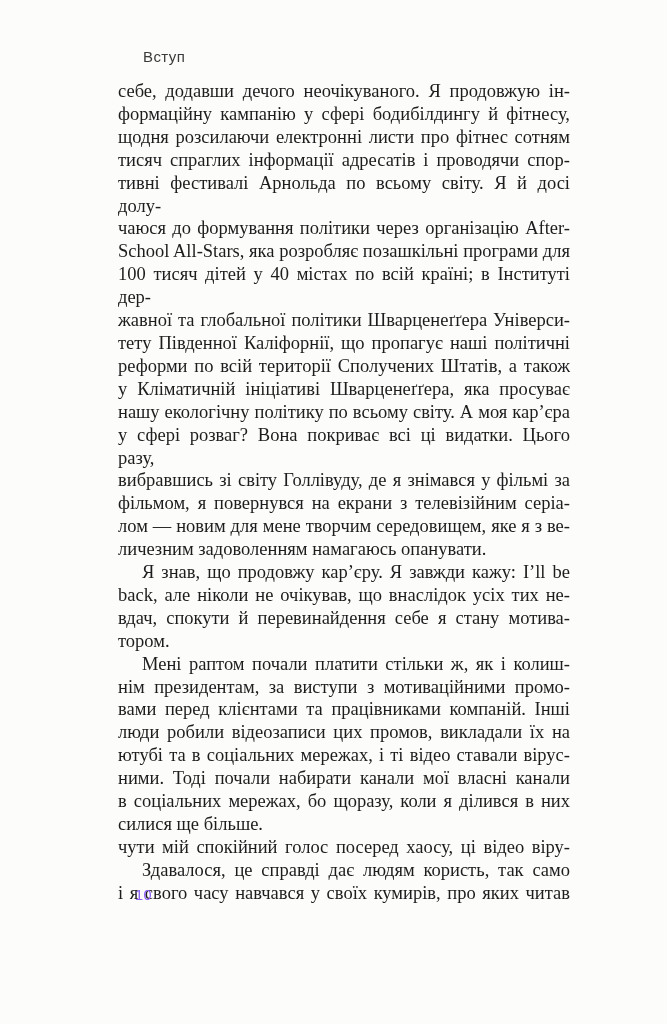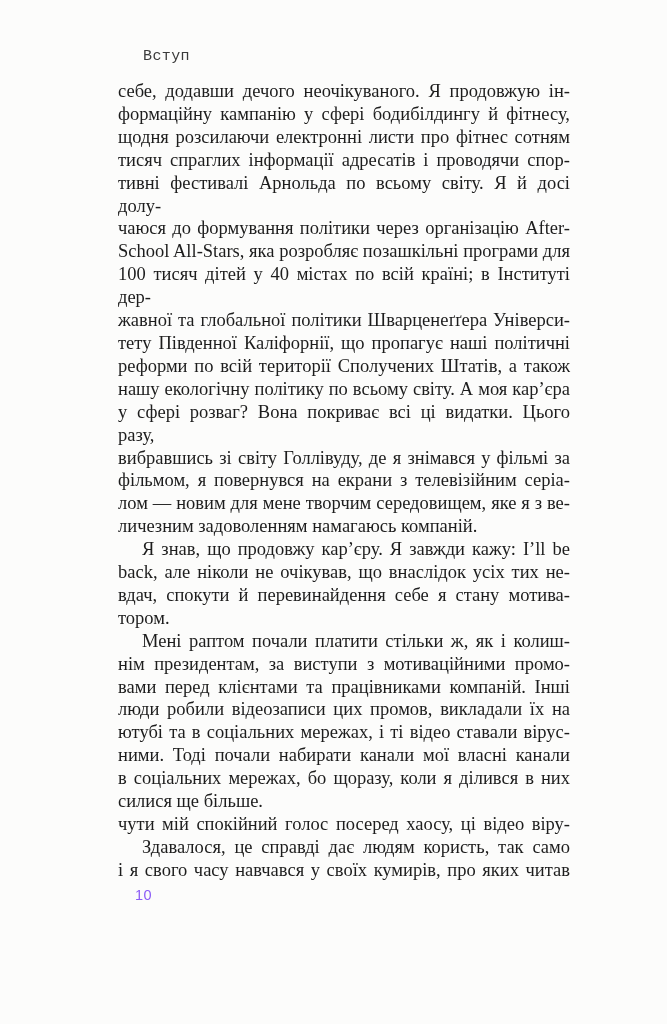--- a/index.html
+++ b/index.html
@@ -15,21 +15,21 @@
   .page {
     position: relative;
     width: 667px;
     height: 1024px;
     background: #fcfcfb;
   }
   .running-head {
     position: absolute;
     left: 143px;
     top: 48px;
-    font-family: Liberation Mono, monospace;
+    font-family: Liberation Sans, sans-serif;
     font-size: 15px;
     letter-spacing: 0.4px;
     color: #3b3b3b;
   }
   .body-text {
     position: absolute;
     left: 118px;
     top: 80px;
     width: 452px;
     font-family: "Liberation Serif", "DejaVu Serif", serif;
@@ -69,26 +69,27 @@
       <div class="line just">формаційну кампанію у сфері бодибілдингу й фітнесу,</div>
       <div class="line just">щодня розсилаючи електронні листи про фітнес сотням</div>
       <div class="line just">тисяч спраглих інформації адресатів і проводячи спор-</div>
       <div class="line just">тивні фестивалі Арнольда по всьому світу. Я й досі долу-</div>
       <div class="line just">чаюся до формування політики через організацію After-</div>
       <div class="line just">School All-Stars, яка розробляє позашкільні програми для</div>
       <div class="line just">100 тисяч дітей у 40 містах по всій країні; в Інституті дер-</div>
       <div class="line just">жавної та глобальної політики Шварценеґґера Універси-</div>
       <div class="line just">тету Південної Каліфорнії, що пропагує наші політичні</div>
       <div class="line just">реформи по всій території Сполучених Штатів, а також</div>
+      <div class="line just">у Кліматичній ініціативі Шварценеґґера, яка просуває</div>
       <div class="line just">нашу екологічну політику по всьому світу. А моя кар’єра</div>
       <div class="line just">у сфері розваг? Вона покриває всі ці видатки. Цього разу,</div>
       <div class="line just">вибравшись зі світу Голлівуду, де я знімався у фільмі за</div>
       <div class="line just">фільмом, я повернувся на екрани з телевізійним серіа-</div>
       <div class="line just">лом — новим для мене творчим середовищем, яке я з ве-</div>
-      <div class="line">личезним задоволенням намагаюсь компаній.</div>
+      <div class="line">личезним задоволенням намагаюсь опанувати.</div>
       <div class="line just indent">Я знав, що продовжу кар’єру. Я завжди кажу: I’ll be</div>
       <div class="line just">back, але ніколи не очікував, що внаслідок усіх тих не-</div>
       <div class="line just">вдач, спокути й перевинайдення себе я стану мотива-</div>
       <div class="line">тором.</div>
       <div class="line just indent">Мені раптом почали платити стільки ж, як і колиш-</div>
       <div class="line just">нім президентам, за виступи з мотиваційними промо-</div>
       <div class="line just">вами перед клієнтами та працівниками компаній. Інші</div>
       <div class="line just">люди робили відеозаписи цих промов, викладали їх на</div>
       <div class="line just">ютубі та в соціальних мережах, і ті відео ставали вірус-</div>
       <div class="line just">ними. Тоді почали набирати канали мої власні канали</div>

